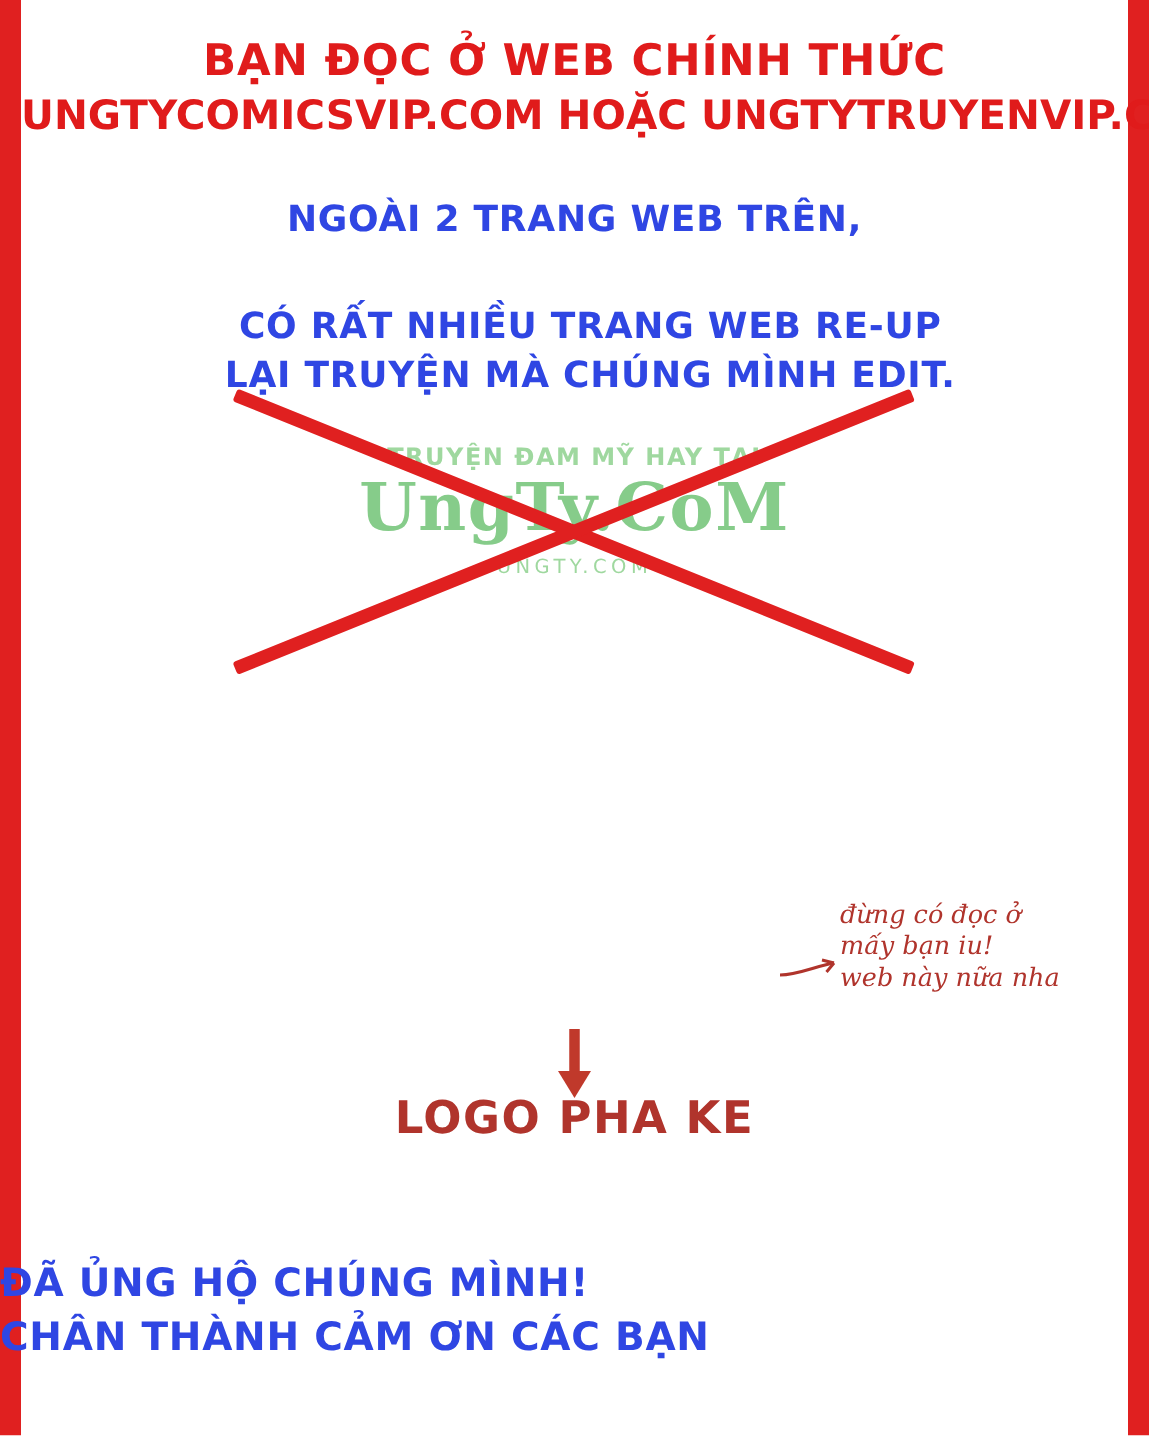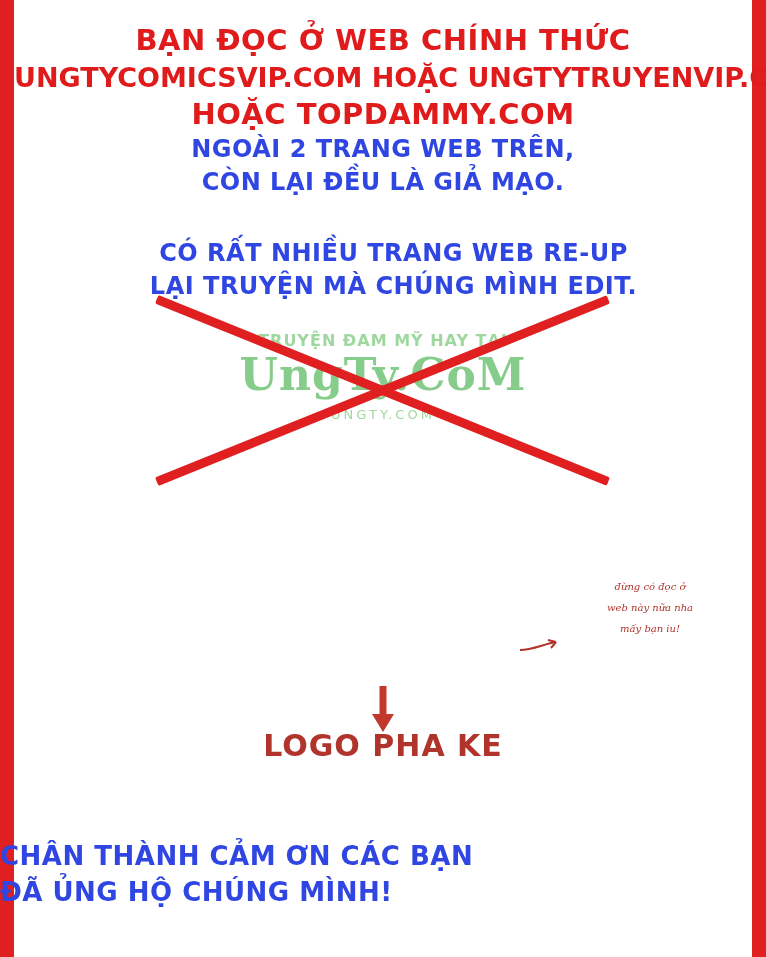--- a/index.html
+++ b/index.html
@@ -74,20 +74,21 @@
   .subheader .line {
     color: #2c3fe0;
     font-size: 28px;
     font-weight: bold;
     line-height: 38px;
     text-transform: uppercase;
   }
 
   
   .para {
+    margin-top: 34px;
   }
   .para .line {
     color: #2f46e3;
     font-size: 24px;
     font-weight: bold;
     line-height: 33px;
     text-transform: uppercase;
   }
   .para.p2 { margin-top: 38px; margin-left: 21px; }
 
@@ -163,27 +164,27 @@
     background: #e02020;
     border-radius: 2px;
   }
   .cross span.a { transform: rotate(22deg); }
   .cross span.b { transform: rotate(-22deg); }
 
   
   .note {
     position: absolute;
     right: 26px;
-    top: 576px;
+    top: 600px;
     width: 180px;
     color: #b0342c;
-    font-size: 10px;
+    font-size: 17px;
     line-height: 21px;
     font-family: "DejaVu Serif", serif;
-    text-align: center;
+    text-align: left;
     font-style: italic;
   }
   .note-arrow {
     position: absolute;
     right: 206px;
     top: 636px;
     width: 42px;
     height: 20px;
   }
 
@@ -228,27 +229,25 @@
 <div class="page">
 
   <div class="side-bar left"></div>
   <div class="side-bar right"></div>
 
   <div class="content">
 
     <div class="block header">
       <span class="line">BẠN ĐỌC Ở WEB CHÍNH THỨC</span>
       <span class="line wide">UNGTYCOMICSVIP.COM HOẶC UNGTYTRUYENVIP.COM</span>
-      <span class="line">HOẶC TOPDAMMY.COM</span>
     </div>
 
 
     <div class="block para p1">
       <span class="line">NGOÀI 2 TRANG WEB TRÊN,</span>
-      <span class="line">CÒN LẠI ĐỀU LÀ GIẢ MẠO.</span>
     </div>
 
     <div class="block para p2">
       <span class="line">CÓ RẤT NHIỀU TRANG WEB RE-UP</span>
       <span class="line">LẠI TRUYỆN MÀ CHÚNG MÌNH EDIT.</span>
     </div>
 
     <div class="logo-area">
       <div class="fake-logo-top">TRUYỆN ĐAM MỸ HAY TẠI</div>
       <div class="fake-logo-main">UngTy.CoM</div>
@@ -256,34 +255,34 @@
       <div class="cross">
         <span class="a"></span>
         <span class="b"></span>
       </div>
     </div>
 
   </div>
 
   <div class="note">
     <div>đừng có đọc ở</div>
+    <div>mấy bạn iu!</div>
     <div>web này nữa nha</div>
-    <div>mấy bạn iu!</div>
   </div>
 
   <svg class="note-arrow" viewBox="0 0 42 20">
     <path d="M2 14 C 14 14, 26 8, 38 6" stroke="#b0342c" stroke-width="2" fill="none"></path>
     <path d="M38 6 L 30 4 M38 6 L 33 12" stroke="#b0342c" stroke-width="2" fill="none"></path>
   </svg>
 
   <svg class="down-arrow" viewBox="0 0 24 48">
     <path d="M12 0 L12 34" stroke="#c0392b" stroke-width="7" fill="none"></path>
     <path d="M12 46 L1 28 L23 28 Z" fill="#c0392b"></path>
   </svg>
 
   <div class="logo-fake-label">LOGO PHA KE</div>
 
   <div class="footer">
+    <span class="line">ĐÃ ỦNG HỘ CHÚNG MÌNH!</span>
     <span class="line">CHÂN THÀNH CẢM ƠN CÁC BẠN</span>
-    <span class="line">ĐÃ ỦNG HỘ CHÚNG MÌNH!</span>
   </div>
 
 </div>
 
 </body></html>

